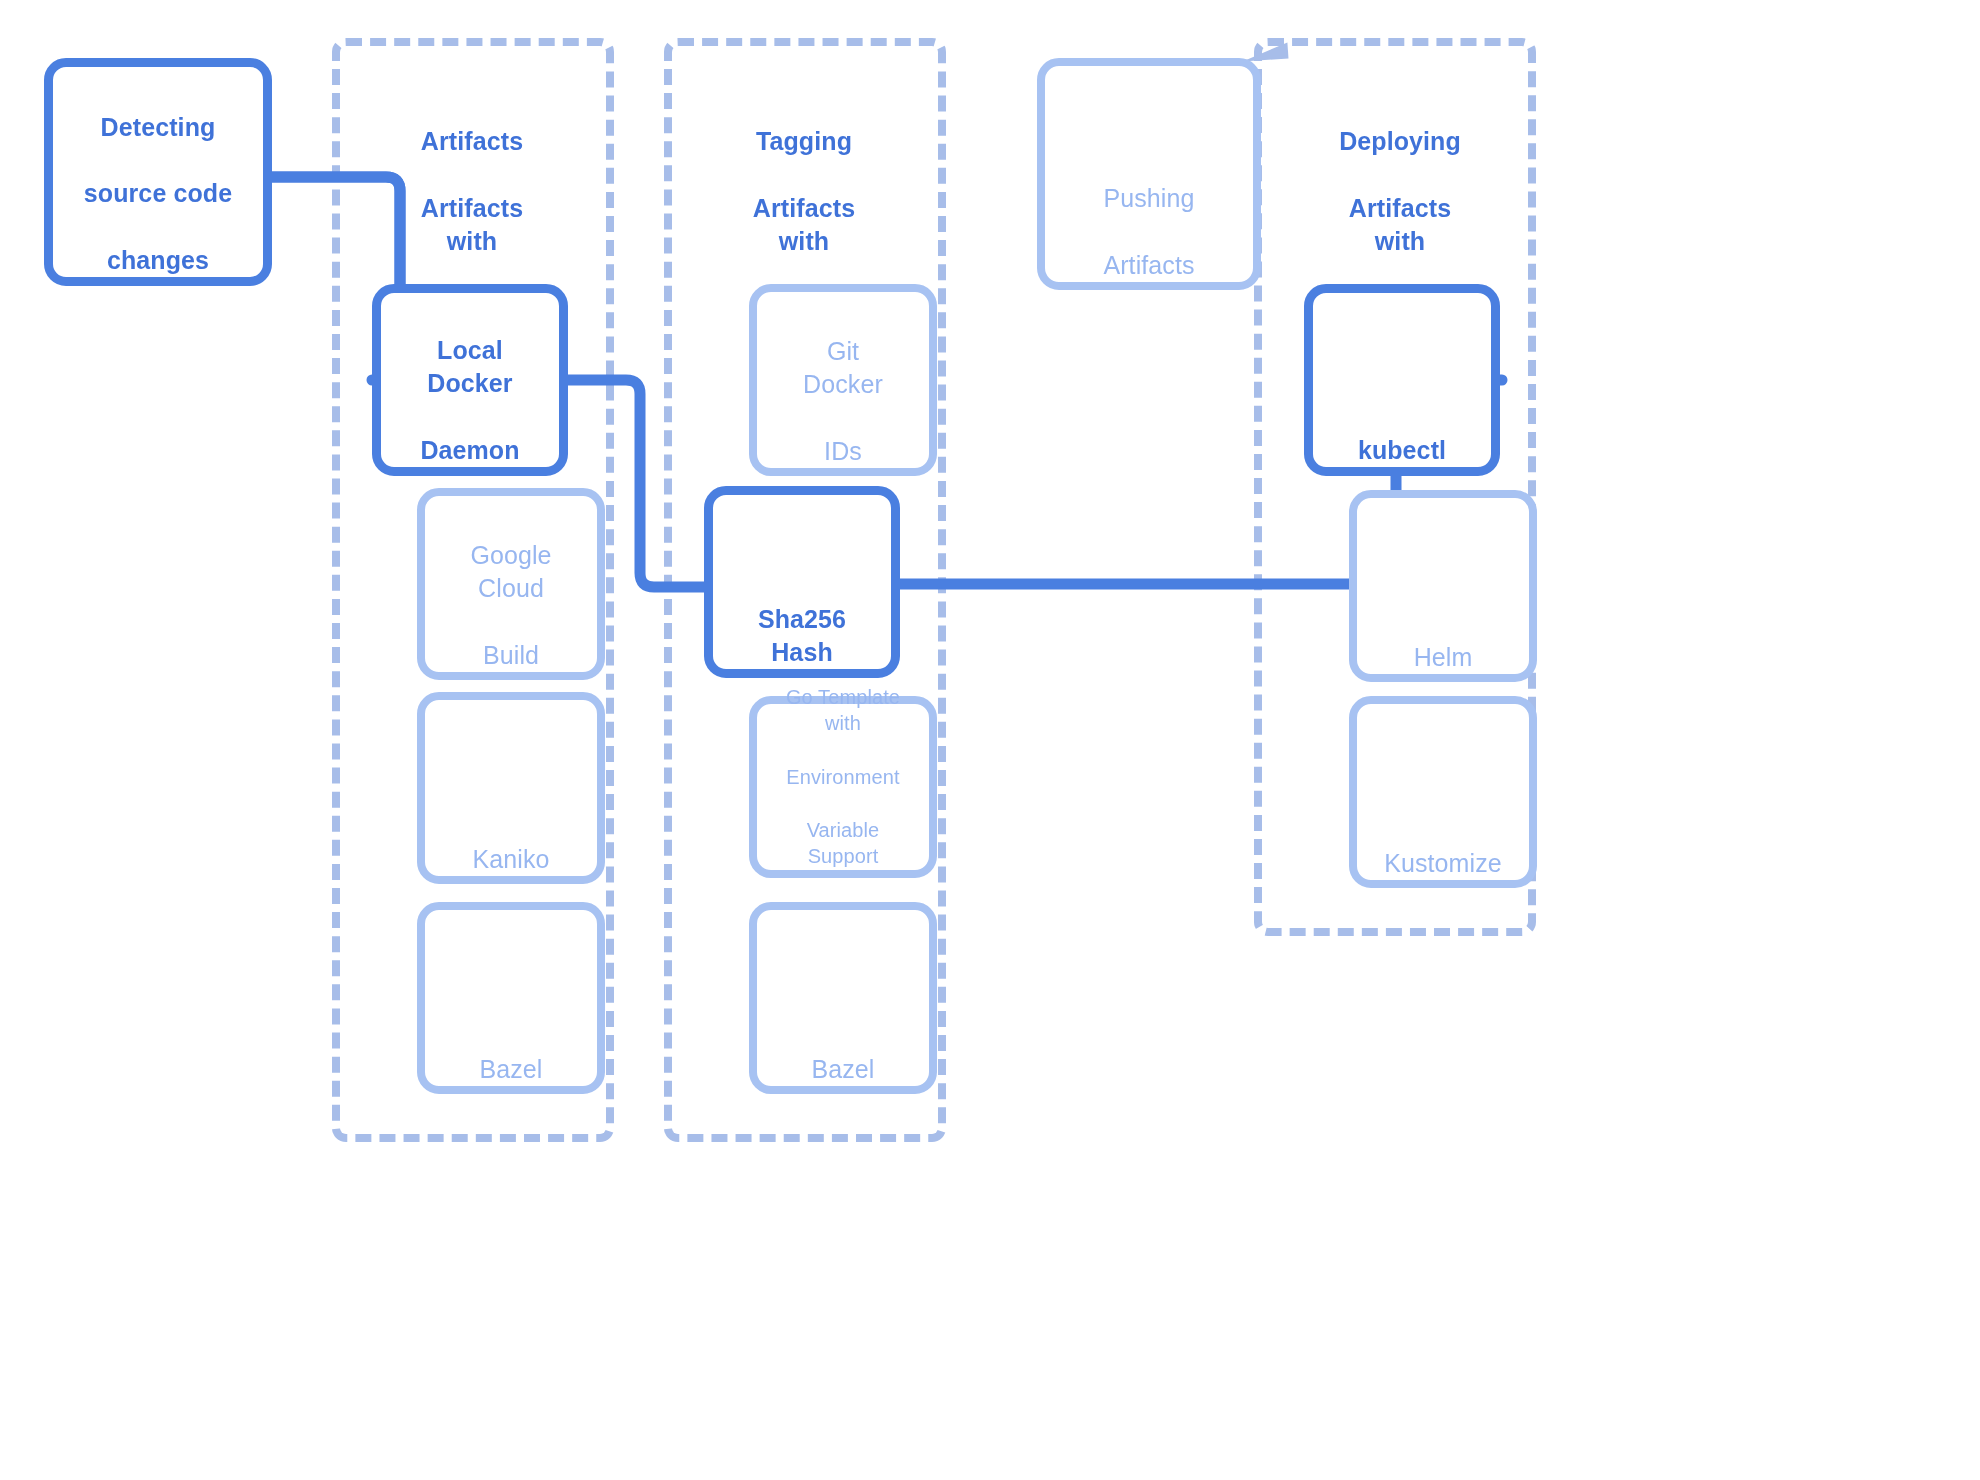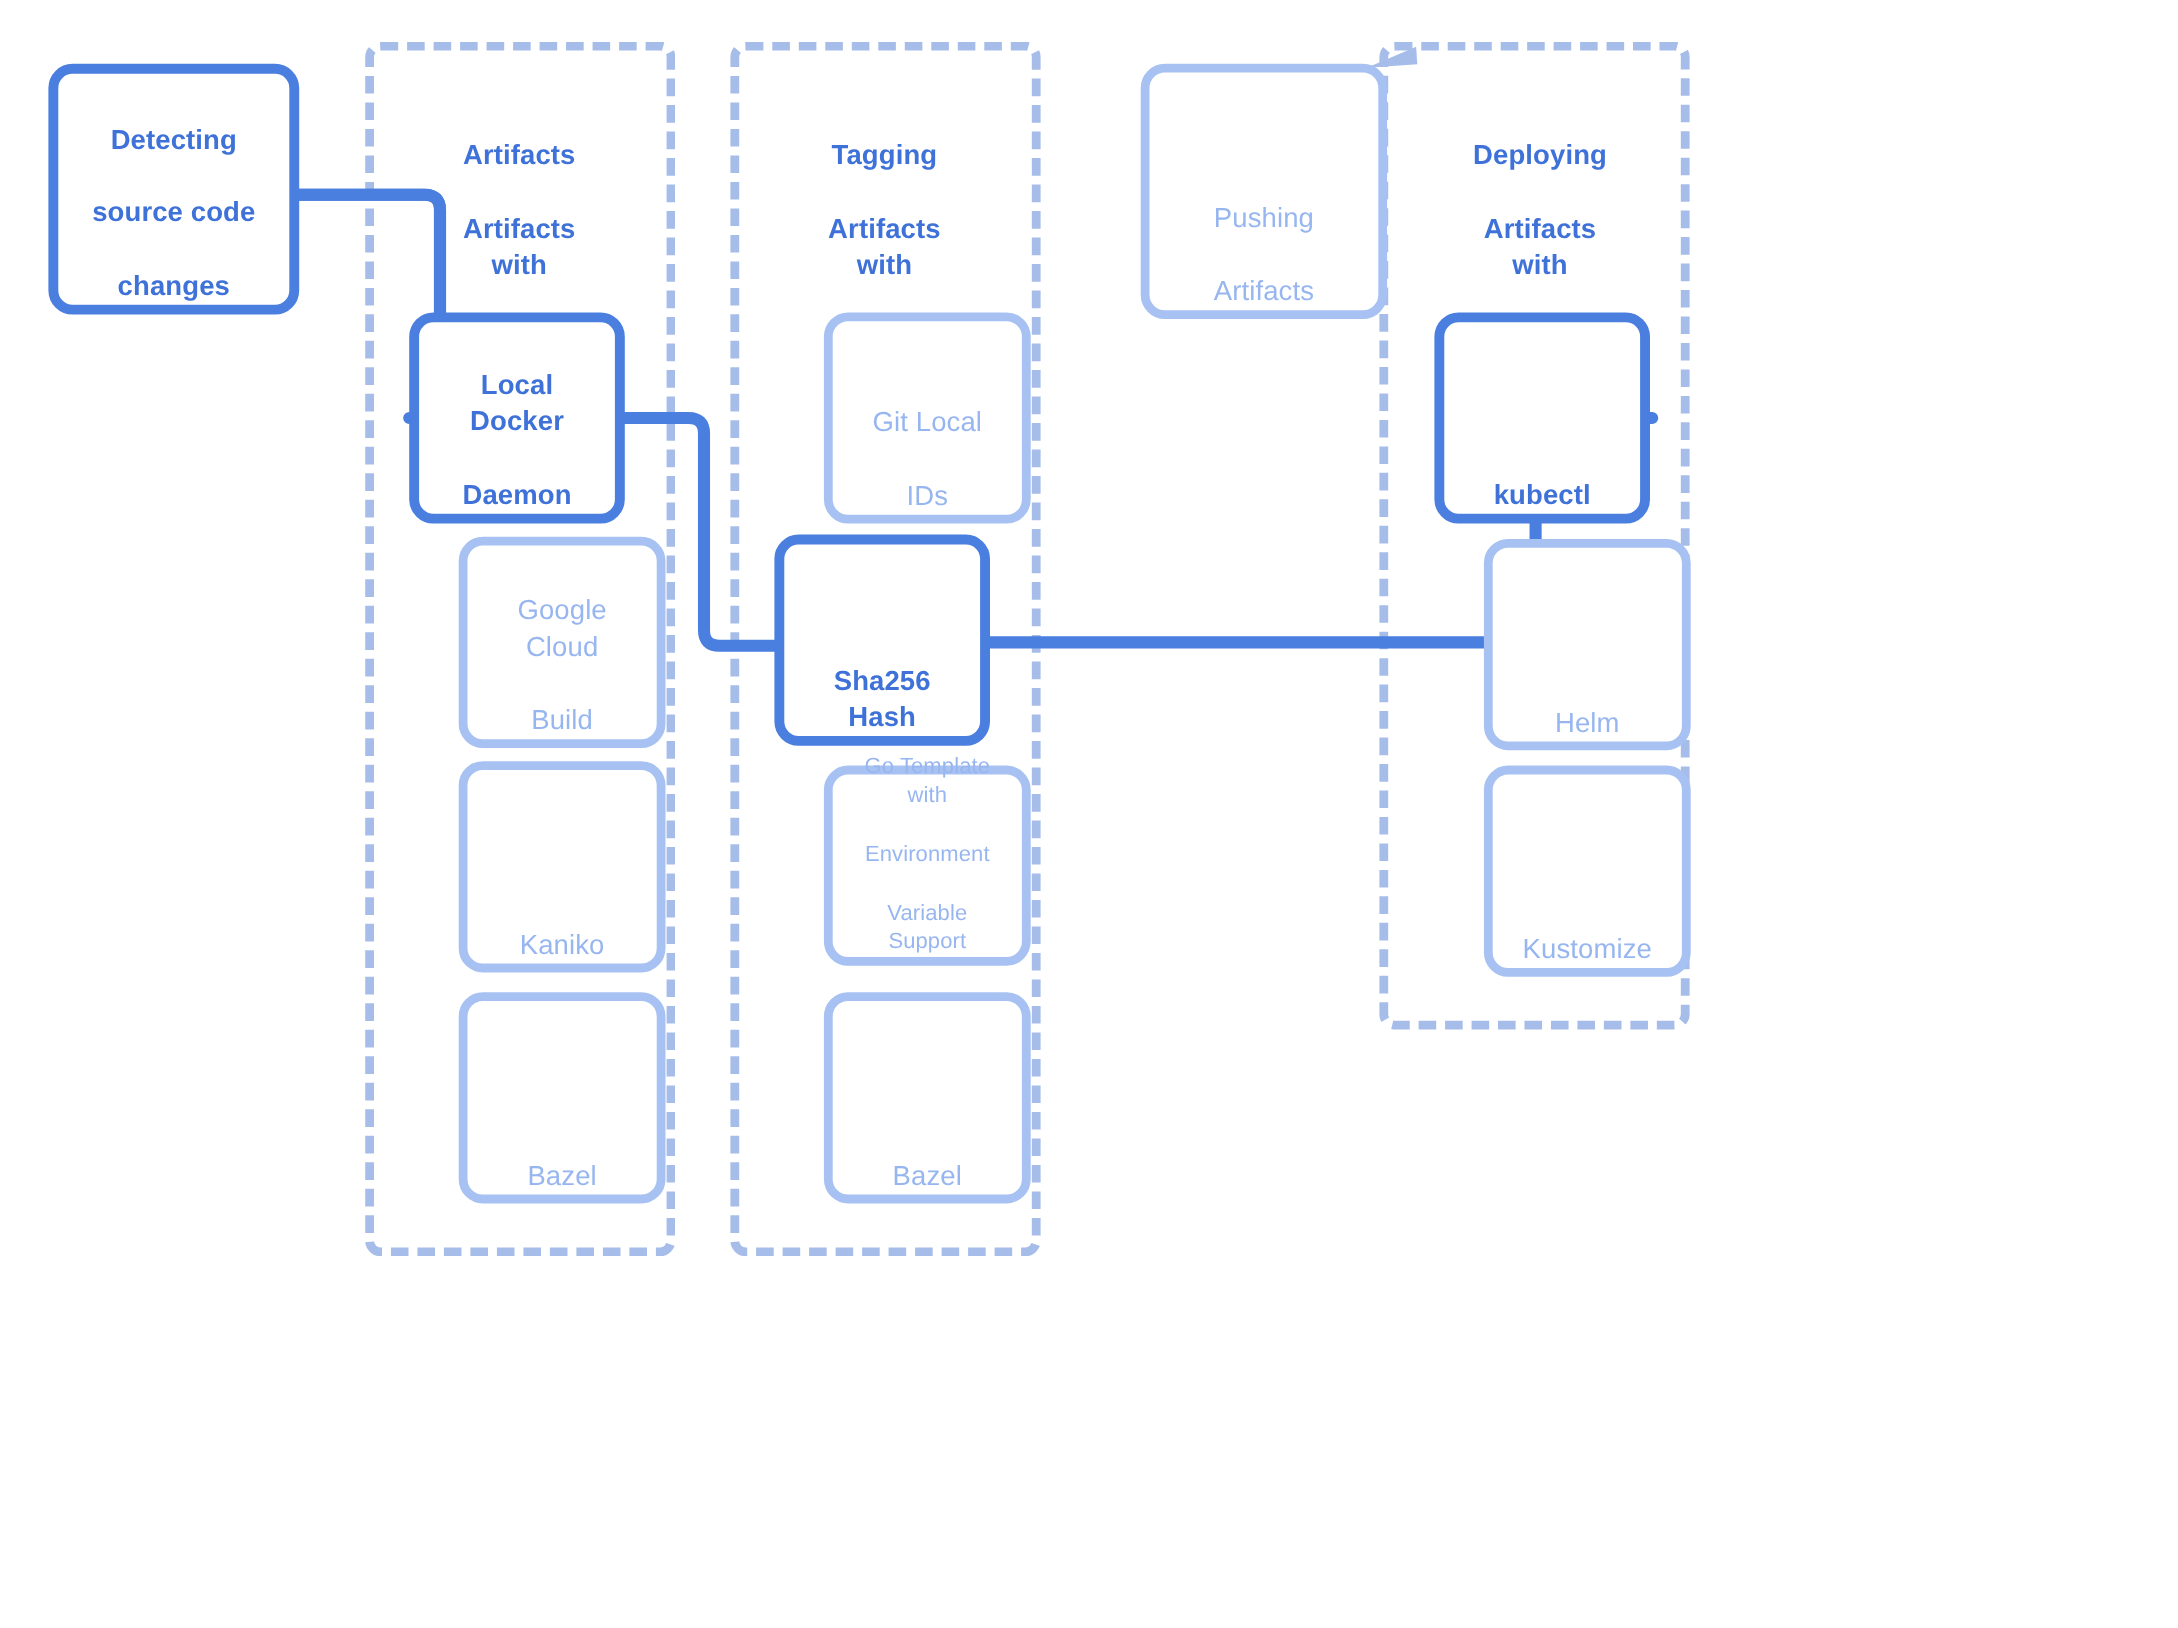--- a/index.html
+++ b/index.html
@@ -130,21 +130,21 @@
 
   <div class="node titlebox" style="left:706px;top:62px;width:196px;height:196px;font-size:25px;">
     <span>
       <span>Tagging</span><br>
       <span>Artifacts with</span>
     </span>
   </div>
 
   <div class="node muted" style="left:708px;top:284px;width:188px;height:192px;font-size:25px;">
     <span>
-      <span>Git Local</span><br>
+      <span>Git Docker</span><br>
       <span>IDs</span>
     </span>
   </div>
 
   <div class="node active" style="left:704px;top:486px;width:196px;height:192px;font-size:25px;">
     <span>Sha256 Hash</span>
   </div>
 
   <div class="node muted" style="left:708px;top:696px;width:188px;height:182px;font-size:20px;">
     <span>

